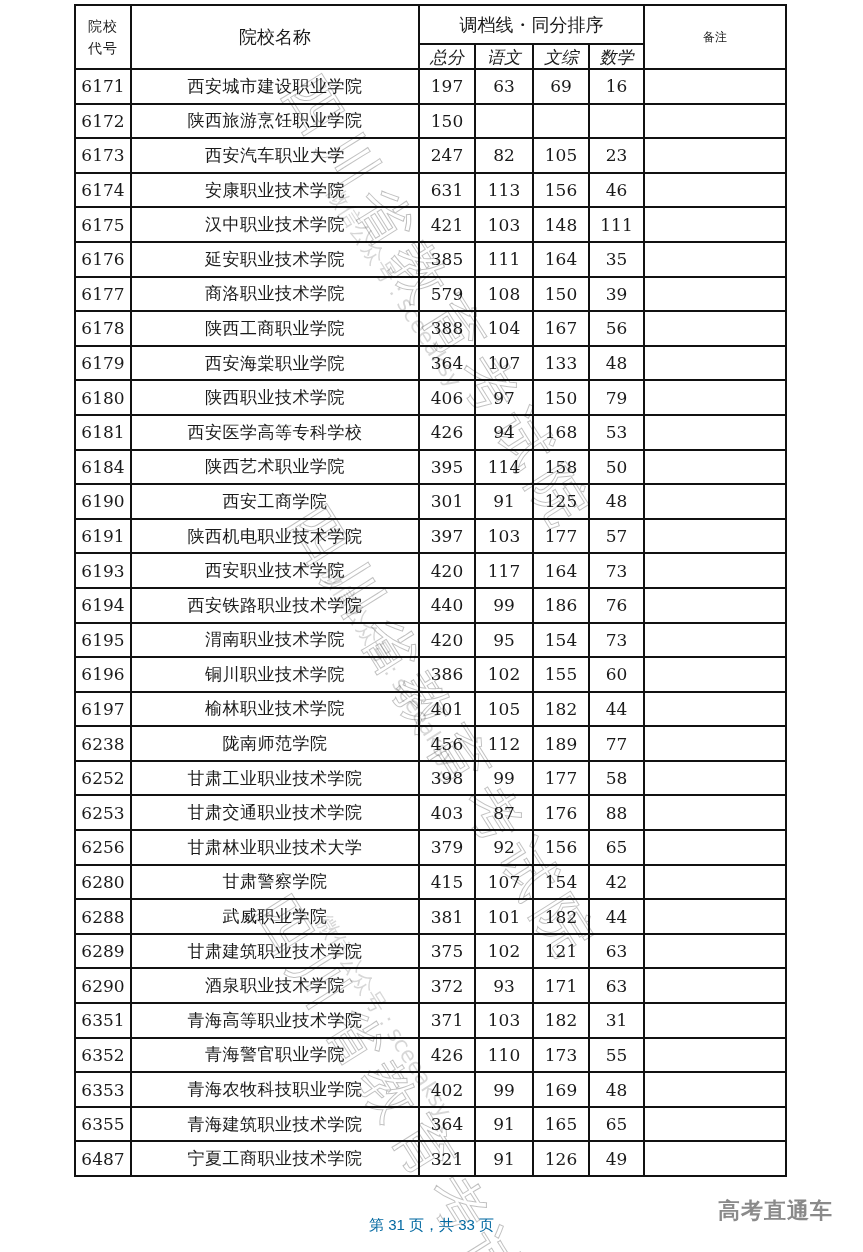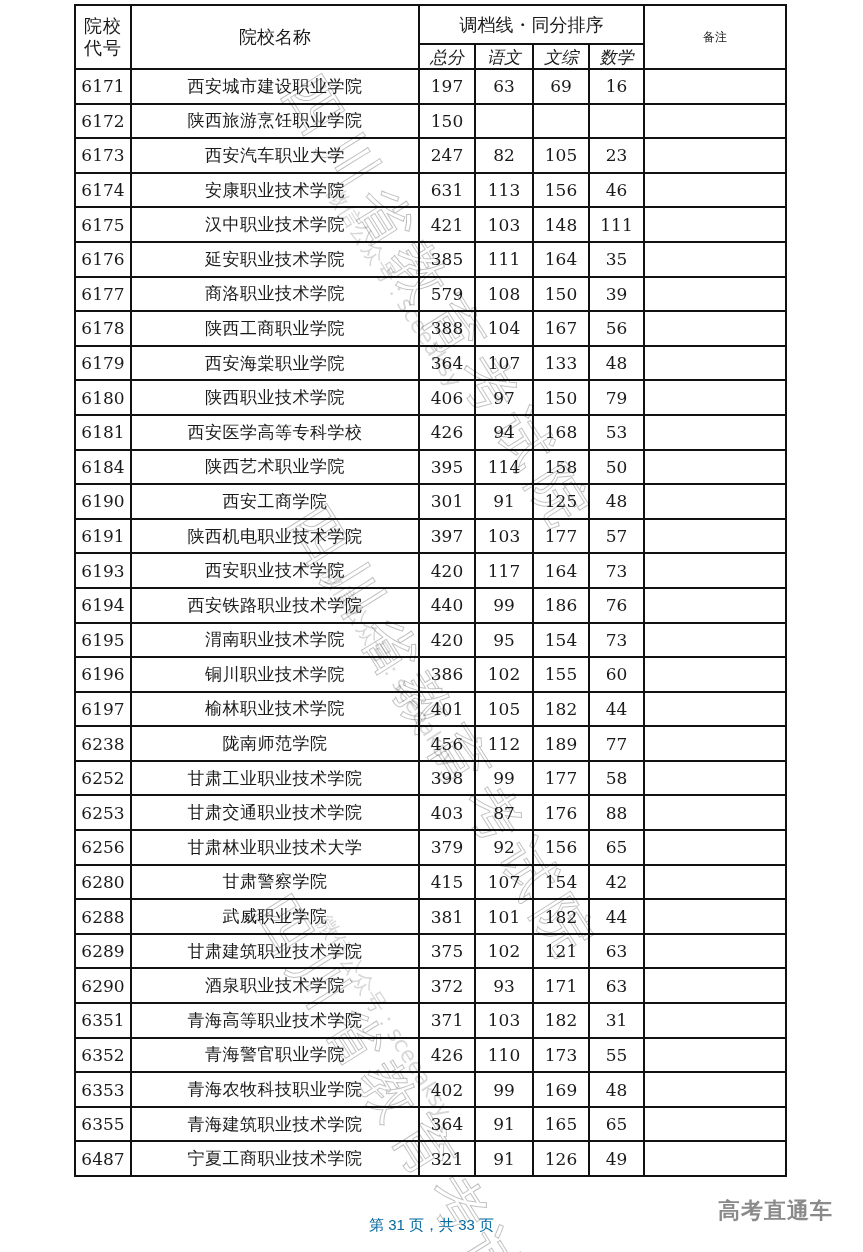--- a/index.html
+++ b/index.html
@@ -6,21 +6,21 @@
   body { width: 863px; height: 1252px; position: relative; overflow: hidden;
          font-family: "DejaVu Serif", "Liberation Serif", serif; color: #1a1a1a; }
   .page { position: absolute; left: 0; top: 0; width: 863px; height: 1252px; }
   table.grid { position: absolute; left: 74px; top: 4px; border-collapse: collapse;
                table-layout: fixed; width: 711px; }
   table.grid td, table.grid th { border: 2px solid #111; padding: 0; text-align: center;
                vertical-align: middle; font-weight: normal; overflow: hidden; white-space: nowrap; }
   col.c-code { width: 56px; } col.c-name { width: 288px; }
   col.c-s { width: 56px; } col.c-y { width: 58px; } col.c-w { width: 56px; }
   col.c-m { width: 55px; } col.c-note { width: 142px; }
-  .h-code { font-size: 18px; line-height: 22px; letter-spacing: 1px; height: 62px; font-family: Liberation Serif, serif; }
+  .h-code { font-size: 14px; line-height: 22px; letter-spacing: 1px; height: 62px; }
   .h-name { font-size: 18px; }
   .h-group { font-size: 18px; height: 36px; margin-top: 20px; }
   .h-sub { font-size: 17px; height: 22px; line-height: 22px; font-style: italic; }
   .h-note { font-size: 12px; }
   tr.row td { height: 32.6px; font-size: 17px; }
   td.code { text-align: left; padding-left: 6px; margin-top: 16px; }
   td.name { letter-spacing: 0.5px; }
   .watermark { position: absolute; pointer-events: none; color: rgba(0,0,0,0.10);
                font-family: "DejaVu Sans", sans-serif; white-space: nowrap;
                transform-origin: left top; }

